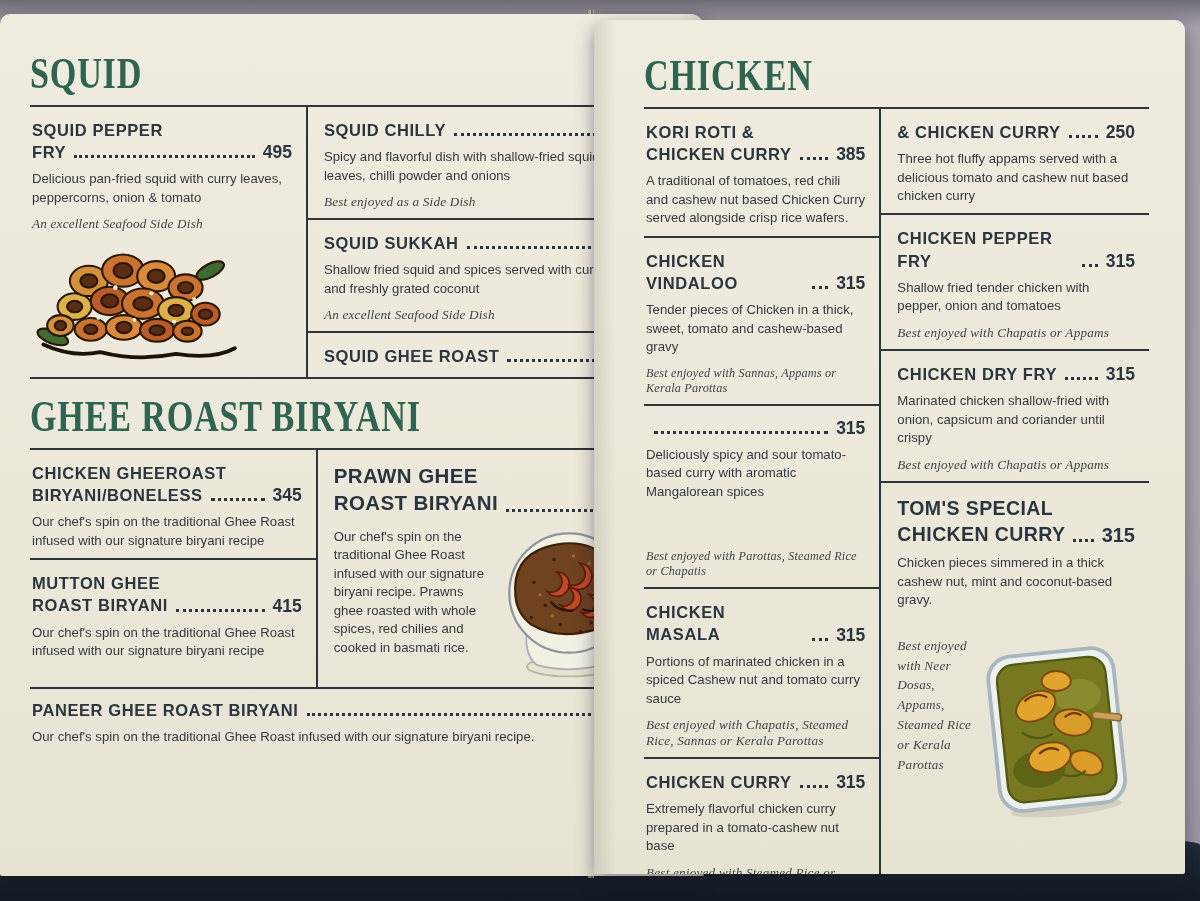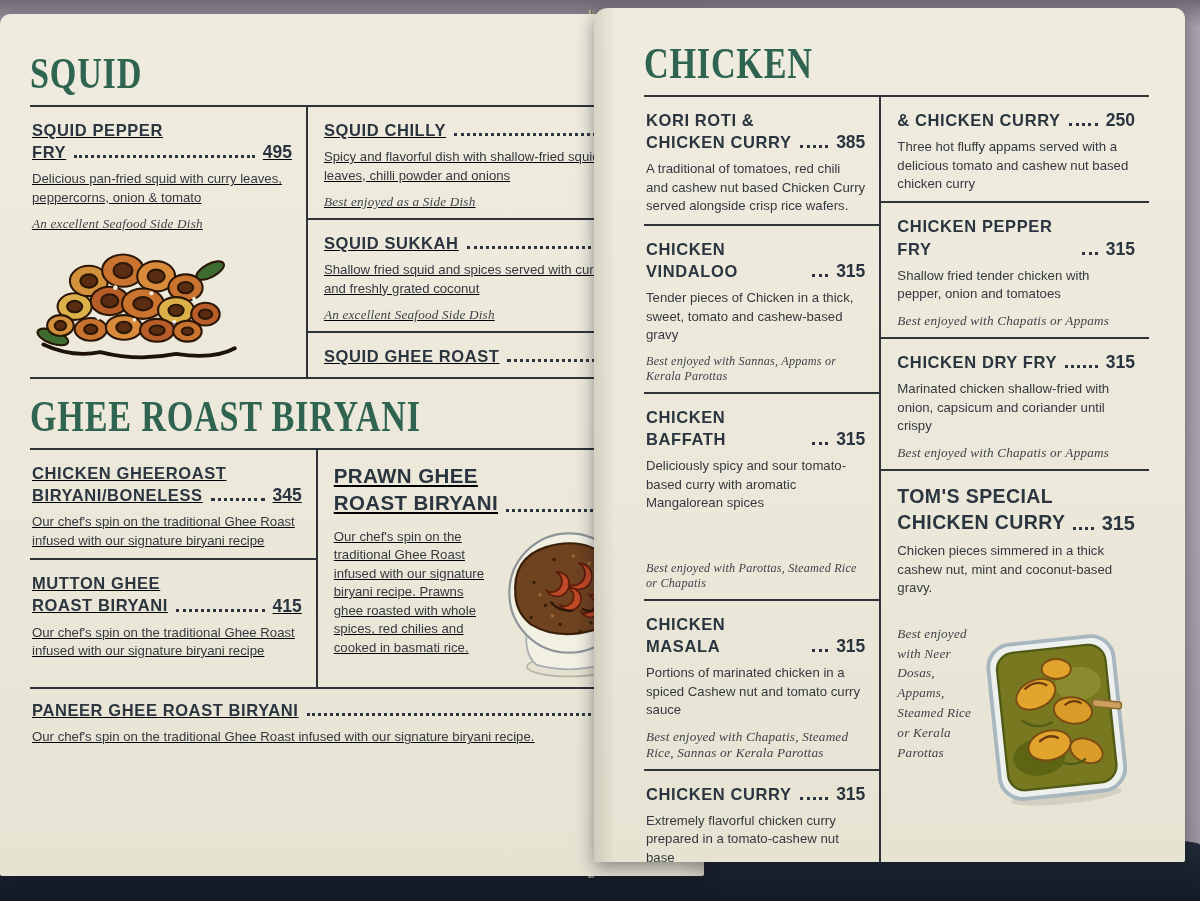--- a/index.html
+++ b/index.html
@@ -6,24 +6,24 @@
   body{font-family:"Liberation Sans", sans-serif; background:#8f8a95;}
   .scene{position:relative;width:1200px;height:901px;overflow:hidden;
     background:linear-gradient(180deg,#6f6a74 0%,#a9a3ad 3%,#aba5af 55%,#9d97a3 96%);}
   .cloth{position:absolute;left:0;bottom:0;width:1200px;height:70px;
     background:linear-gradient(180deg,#242e3c 0%,#1a222e 60%,#131a24 100%);
     border-radius:40% 30% 0 0 / 30% 20% 0 0;}
   .page{position:absolute;overflow:hidden;box-sizing:border-box;
     background:linear-gradient(180deg,#efecdf 0%,#ebe8da 60%,#e6e3d3 100%);
     box-shadow:0 6px 18px rgba(20,20,30,.45);}
   .page-left{left:0;top:14px;width:704px;height:862px;border-radius:10px 14px 2px 2px;
-    padding:38px 20px 0 30px;text-decoration:underline;}
+    padding:38px 20px 0 30px;}
   .page-left::after{content:"";position:absolute;right:0;top:0;width:26px;height:100%;
     background:linear-gradient(90deg,rgba(0,0,0,0) 0%,rgba(90,80,60,.14) 100%);}
-  .page-right{left:594px;top:8px;width:591px;height:854px;border-radius:14px 10px 2px 2px;
+  .page-right{left:594px;top:20px;width:591px;height:854px;border-radius:14px 10px 2px 2px;
     padding:34px 36px 0 50px;}
   .page-right::before{content:"";position:absolute;left:0;top:0;width:22px;height:100%;
     background:linear-gradient(270deg,rgba(0,0,0,0) 0%,rgba(90,80,60,.16) 100%);}
   .spine{position:absolute;left:588px;top:10px;width:6px;height:868px;
     background:linear-gradient(90deg,#9a947f,#cfcab6 40%,#6e6a5c 60%,#b8b3a0);}
 
   .sec-h{display:inline-block;font-family:"Liberation Serif",serif;font-weight:700;
     font-size:45px;line-height:.95;color:#2e6450;transform:scaleX(.76);
     transform-origin:left bottom;margin:0 0 10px 0;letter-spacing:1px;}
   .grid{display:flex;border-top:2.5px solid #2f3438;border-bottom:2.5px solid #2f3438;}
@@ -243,21 +243,20 @@
           <div class="tl">
             <span class="txt">CHICKEN VINDALOO</span>
             <span class="leader"></span>
             <span class="price">315</span>
           </div>
           <div class="desc">Tender pieces of Chicken in a thick, sweet, tomato and cashew-based gravy</div>
           <div class="note" style="font-size:12.2px;">Best enjoyed with Sannas, Appams or Kerala Parottas</div>
         </div>
         <div class="cell bb" style="min-height:91px;">
           <div class="tl">
-            <span class="txt">CHICKEN BAFFATH</span>
             <span class="leader"></span>
             <span class="price">315</span>
           </div>
           <div class="desc">Deliciously spicy and sour tomato-based curry with aromatic Mangalorean spices</div>
           <div class="note" style="font-size:12.2px;margin-top:48px;">Best enjoyed with Parottas, Steamed Rice or Chapatis</div>
         </div>
         <div class="cell bb" style="min-height:116px;">
           <div class="tl">
             <span class="txt">CHICKEN MASALA</span>
             <span class="leader"></span>

